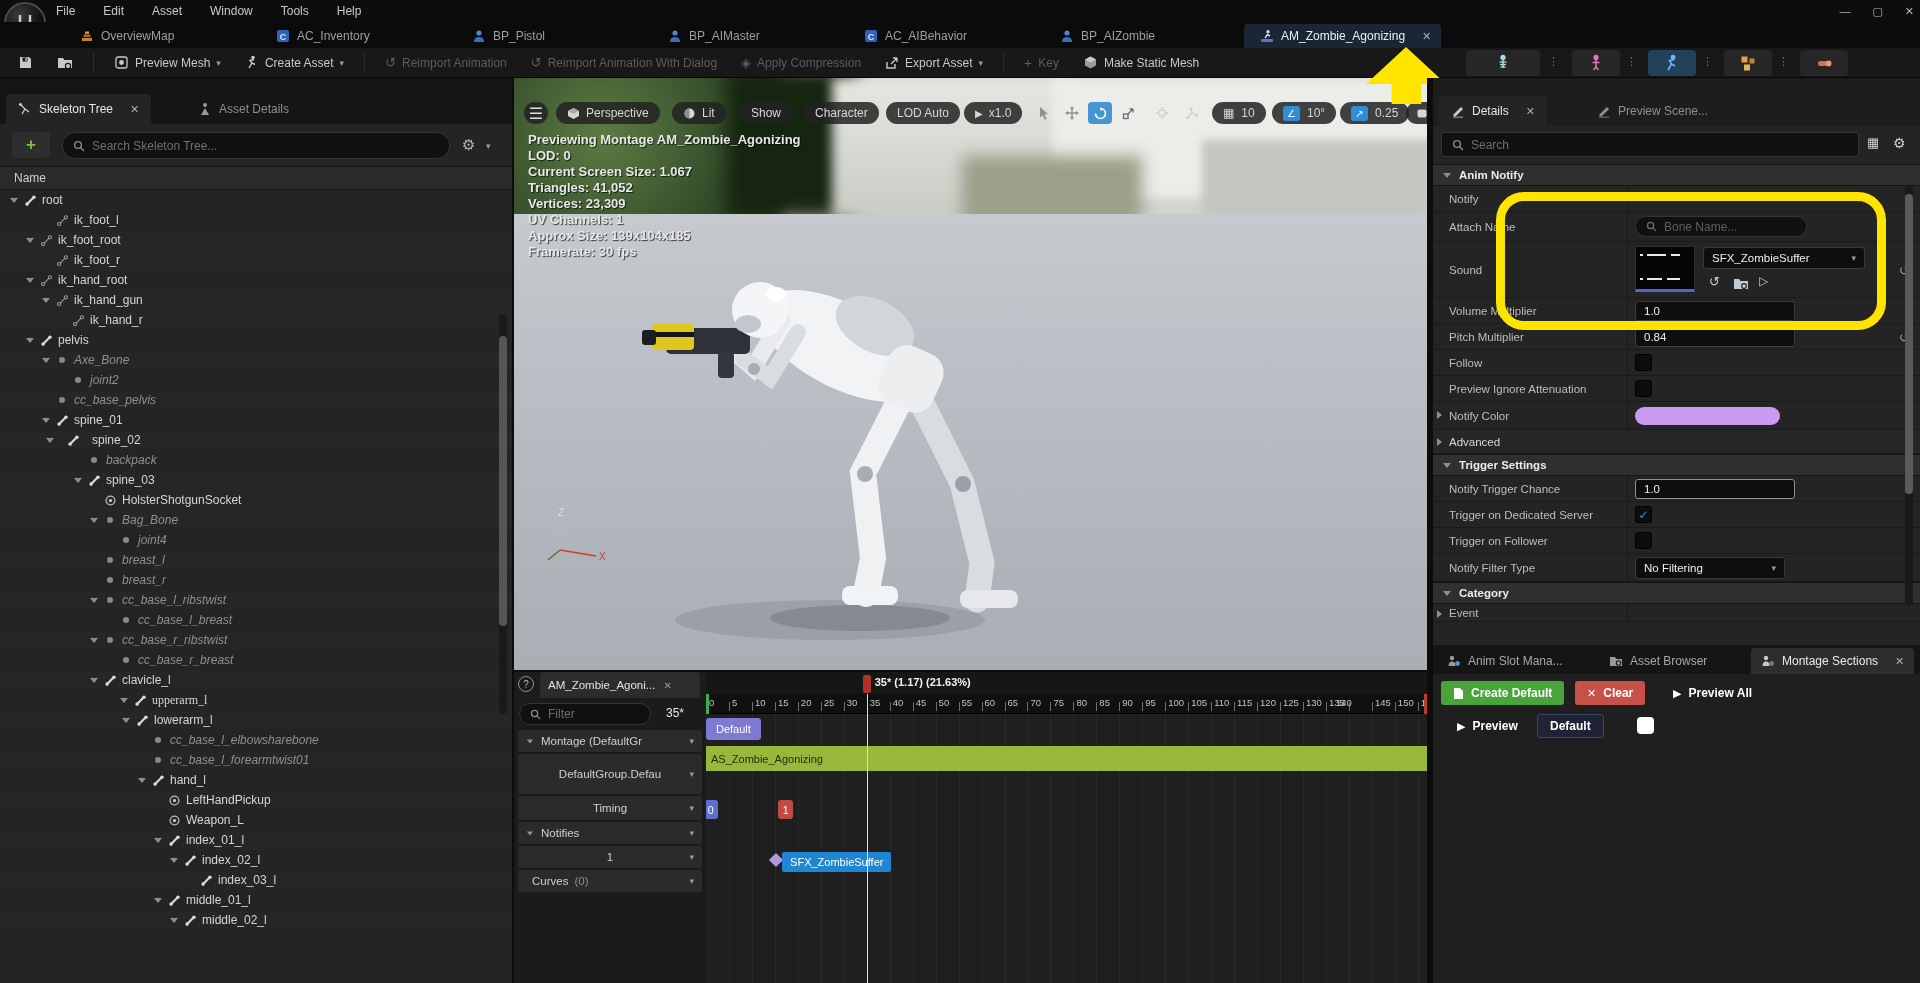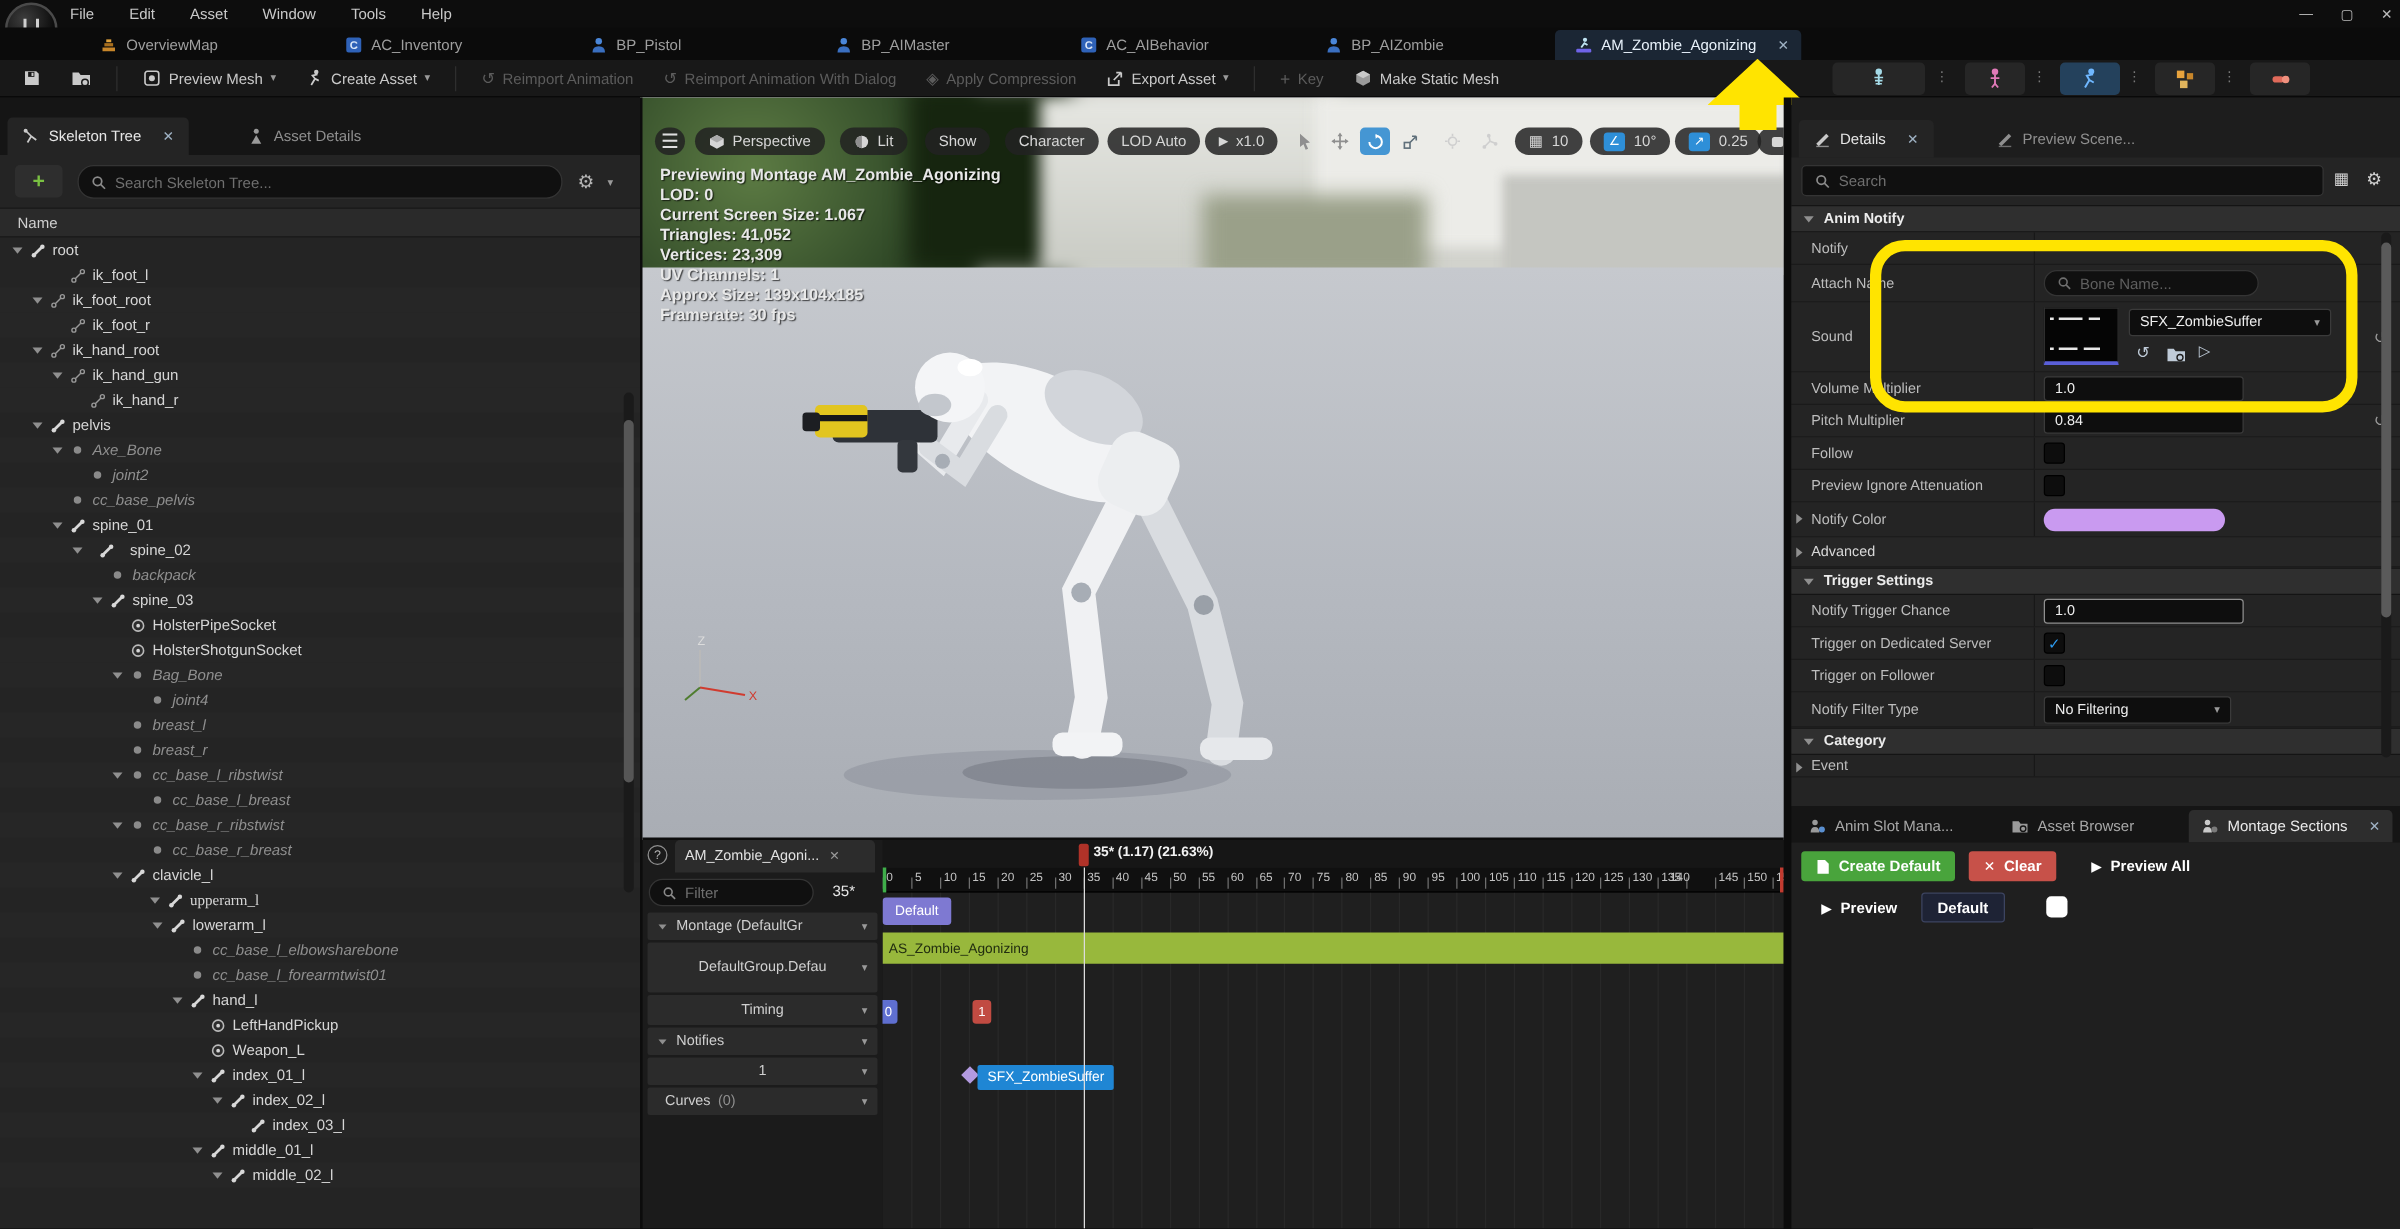--- a/index.html
+++ b/index.html
@@ -417,21 +417,21 @@
               <svg width="13" height="13" viewBox="0 0 13 13">
                 <g fill="#d8d8d8">
                   <circle cx="3.1" cy="10.1" r="1.8"></circle>
                   <circle cx="9.9" cy="3.3" r="1.8"></circle>
                   <rect x="5.5" y="2.2" width="2.2" height="8.8" transform="rotate(45 6.5 6.5)"></rect>
                 </g>
               </svg>
             </span>
             <span>spine_01</span>
           </div>
-          <div class="trow alt" style="padding-left: 58px; gap: 12px;">
+          <div class="trow alt" style="padding-left: 46px; gap: 12px;">
             <span class="exp"></span>
             <span class="tico">
               <svg width="13" height="13" viewBox="0 0 13 13">
                 <g fill="#d8d8d8">
                   <circle cx="3.1" cy="10.1" r="1.8"></circle>
                   <circle cx="9.9" cy="3.3" r="1.8"></circle>
                   <rect x="5.5" y="2.2" width="2.2" height="8.8" transform="rotate(45 6.5 6.5)"></rect>
                 </g>
               </svg>
             </span>
@@ -451,30 +451,20 @@
             <span class="tico">
               <svg width="13" height="13" viewBox="0 0 13 13">
                 <g fill="#d8d8d8">
                   <circle cx="3.1" cy="10.1" r="1.8"></circle>
                   <circle cx="9.9" cy="3.3" r="1.8"></circle>
                   <rect x="5.5" y="2.2" width="2.2" height="8.8" transform="rotate(45 6.5 6.5)"></rect>
                 </g>
               </svg>
             </span>
             <span>spine_03</span>
-          </div>
-          <div class="trow" style="padding-left: 90px;">
-            <span class="noexp"></span>
-            <span class="tico">
-              <svg width="13" height="13" viewBox="0 0 13 13">
-                <circle cx="6.5" cy="6.5" r="4.4" fill="#2c2c2c" stroke="#b9b9b9" stroke-width="1.3"></circle>
-                <circle cx="6.5" cy="6.5" r="1.5" fill="#d5d5d5"></circle>
-              </svg>
-            </span>
-            <span>HolsterPipeSocket</span>
           </div>
           <div class="trow alt" style="padding-left: 90px;">
             <span class="noexp"></span>
             <span class="tico">
               <svg width="13" height="13" viewBox="0 0 13 13">
                 <circle cx="6.5" cy="6.5" r="4.4" fill="#2c2c2c" stroke="#b9b9b9" stroke-width="1.3"></circle>
                 <circle cx="6.5" cy="6.5" r="1.5" fill="#d5d5d5"></circle>
               </svg>
             </span>
             <span>HolsterShotgunSocket</span>

